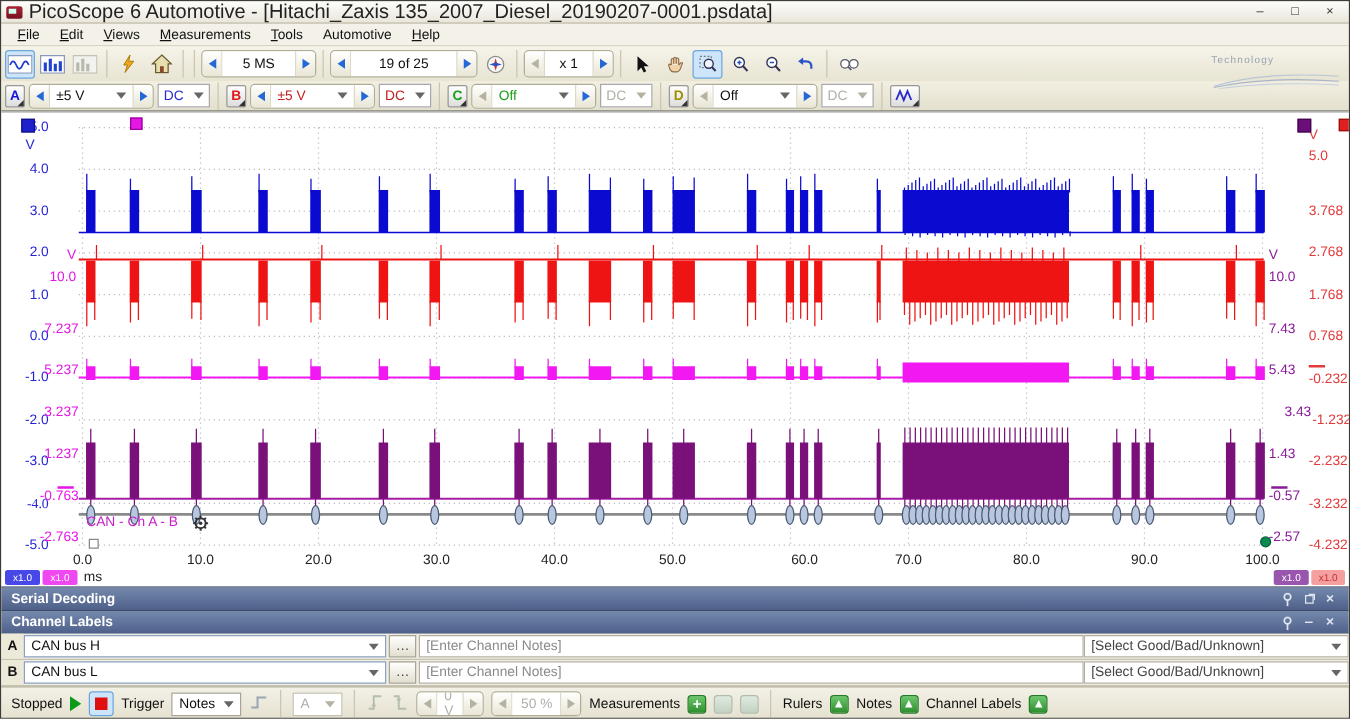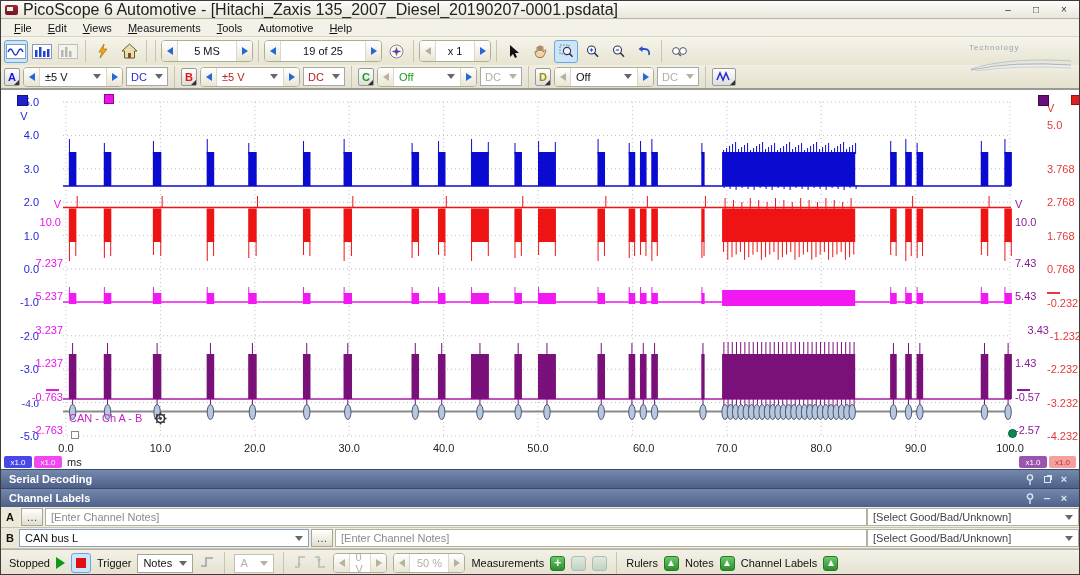--- a/index.html
+++ b/index.html
@@ -912,20 +912,24 @@
           <circle cx="5" cy="3.5" r="2.6" fill="none" stroke="#dfe6f2" stroke-width="1.4"></circle>
           <line x1="5" y1="6" x2="5" y2="11" stroke="#dfe6f2" stroke-width="1.4"></line>
         </svg>
       </span>
     <span class="hicon">‒</span>
     <span class="hicon" style="font-weight:bold">×</span>
   </div>
 
   <div class="clrow">
     <span class="clch">A</span>
+    <span class="seld" style="width:290px">
+        <span>CAN bus H</span>
+        <span class="caret"></span>
+      </span>
     <span class="dots">…</span>
     <span class="field" style="flex:1">[Enter Channel Notes]</span>
     <span class="seld" style="width:212px;border-color:#b4b0a0;color:#444">
         <span>[Select Good/Bad/Unknown]</span>
         <span class="caret"></span>
       </span>
   </div>
   <div class="clrow">
     <span class="clch">B</span>
     <span class="seld" style="width:290px">

